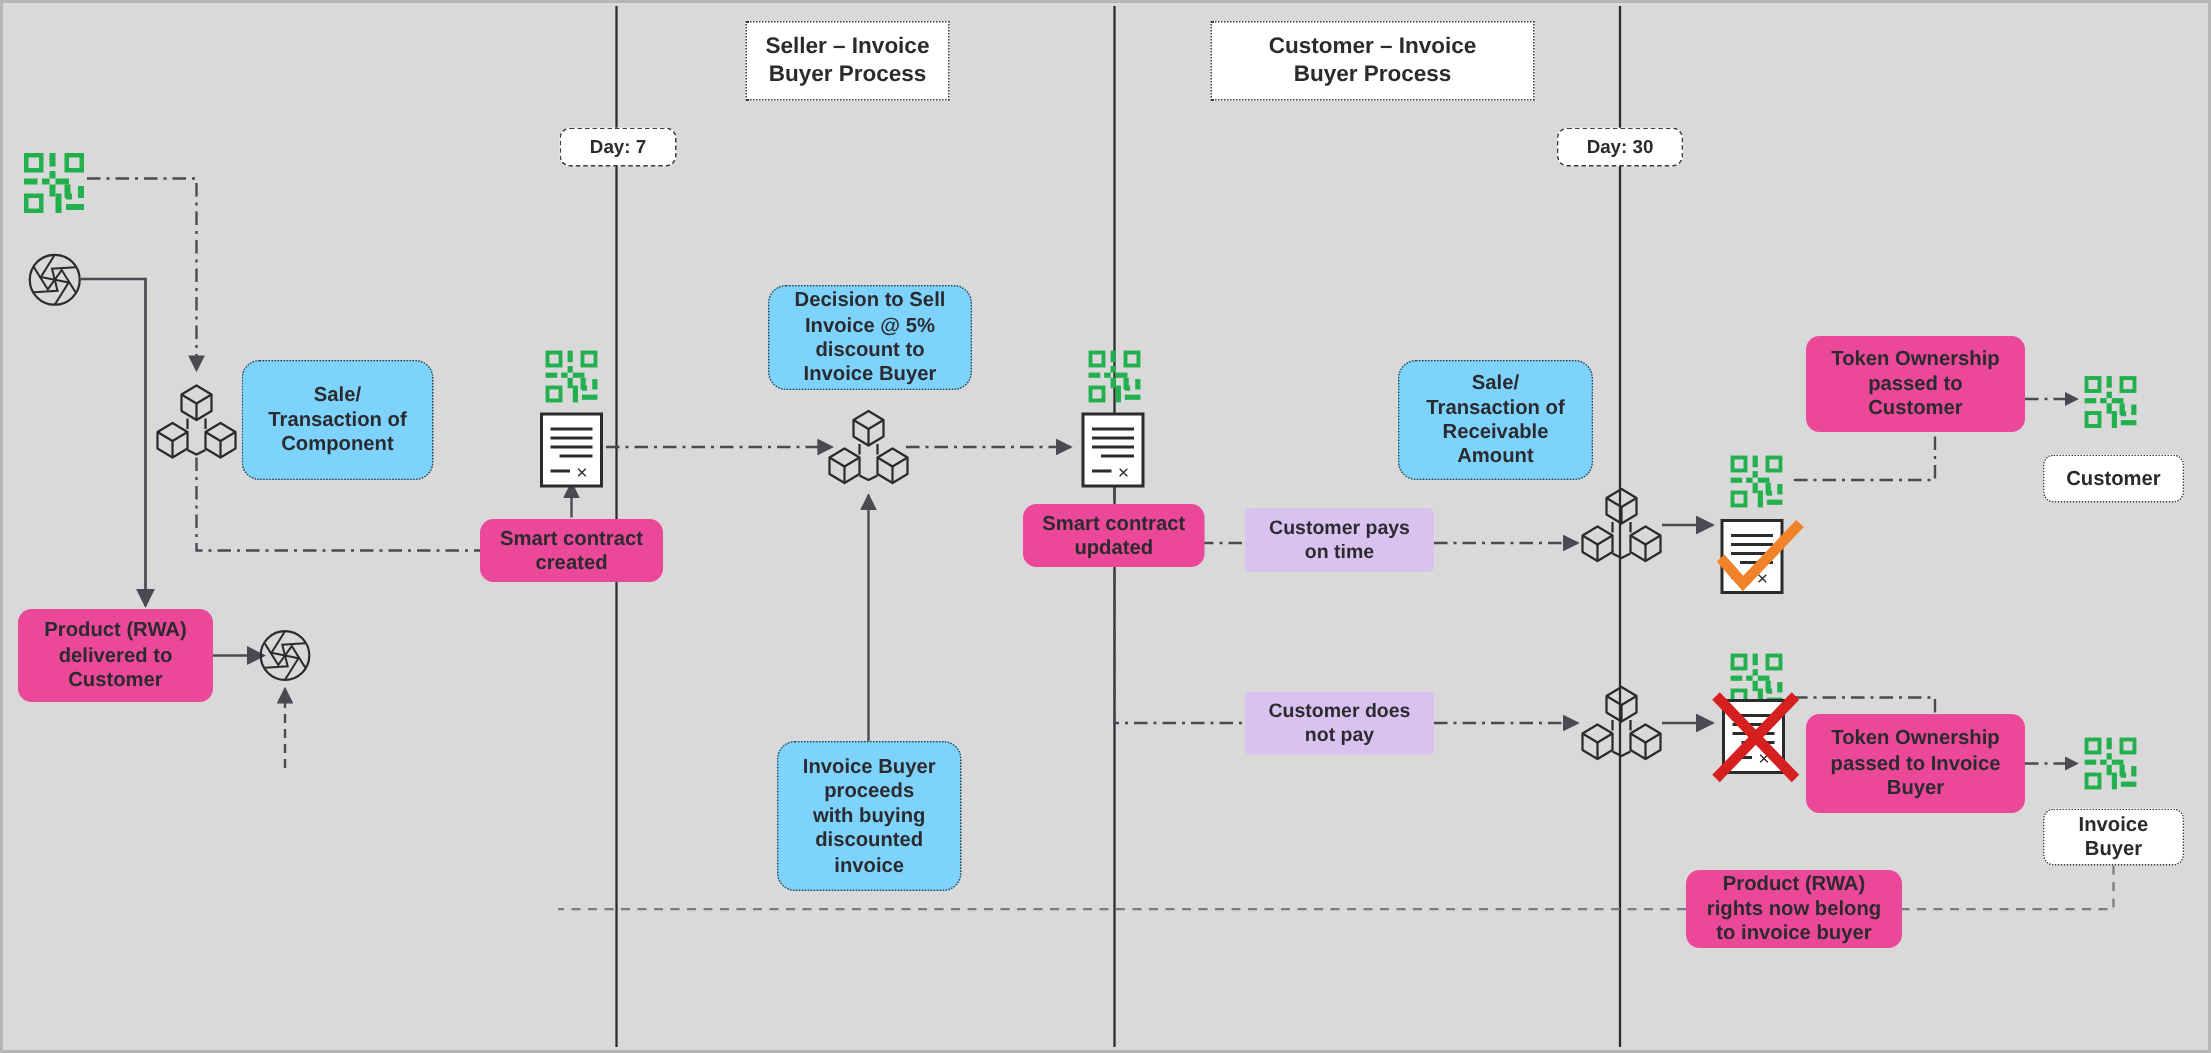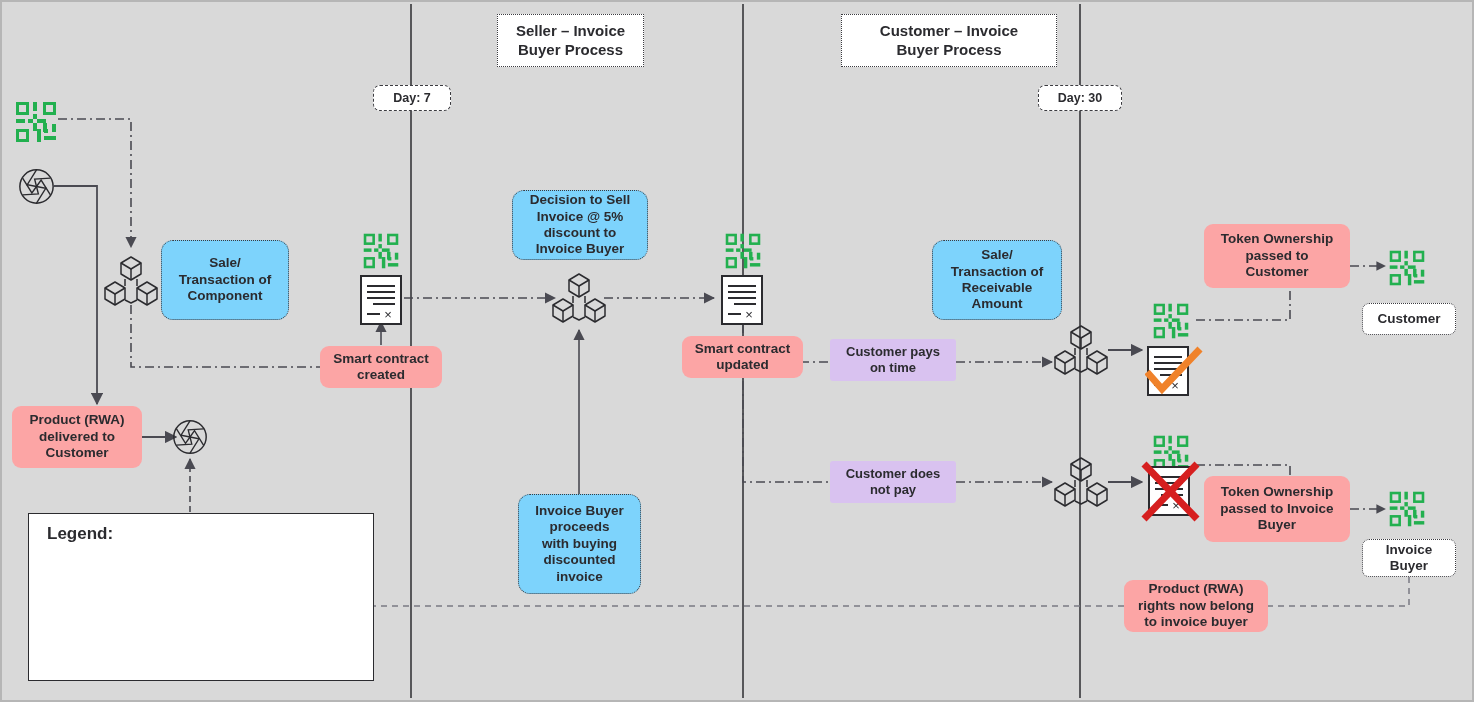--- a/index.html
+++ b/index.html
@@ -12,21 +12,21 @@
     position:relative;
   }
   #canvas{position:absolute;inset:0;width:1474px;height:702px;}
   .lay{position:absolute;left:0;top:0;width:1474px;height:702px;}
   svg.lay{pointer-events:none;}
 
   .node{position:absolute;box-sizing:border-box;display:flex;align-items:center;justify-content:center;text-align:center;}
 
   
   .callout{
-    background:#fca5a5;border-radius:9px;
+    background:#ec4899;border-radius:9px;
     font-weight:bold;font-size:13.5px;line-height:1.22;
     padding:4px 7px;
   }
   
   .callout-dotted{
     background:#7dd3fc;border-radius:12px;
     border:1.4px dotted #3b3b40;
     font-weight:bold;font-size:13.5px;line-height:1.22;
     padding:4px 7px;
   }
@@ -457,24 +457,24 @@
         <rect x="29" y="23" width="4" height="9"></rect>
           <rect x="23" y="29" width="4" height="13"></rect>
         <rect x="30" y="36" width="12" height="4"></rect>
           <rect x="38" y="24" width="4" height="8"></rect>
         <rect x="30" y="29" width="4" height="4"></rect>
       </g>
     </svg>
   </div>
 
 
-  <div class="node hdr" style="left:497px;top:14px;width:147px;height:53px;white-space:pre-line;">Seller – Invoice
+  <div class="node hdr" style="left:497px;top:14px;width:136px;height:53px;white-space:pre-line;">Seller – Invoice
 Buyer Process</div>
 
-  <div class="node hdr" style="left:807px;top:14px;width:216px;height:53px;white-space:pre-line;margin-left:34px;">Customer – Invoice
+  <div class="node hdr" style="left:807px;top:14px;width:216px;height:53px;white-space:pre-line;">Customer – Invoice
 Buyer Process</div>
 
   <div class="node daypill" style="left:373px;top:85px;width:78px;height:26px;">Day: 7</div>
 
   <div class="node daypill" style="left:1038px;top:85px;width:84px;height:26px;">Day: 30</div>
 
   <div class="node callout-dotted" style="left:161px;top:240px;width:128px;height:80px;white-space:pre-line;">Sale/
 Transaction of
 Component</div>
 
@@ -520,18 +520,14 @@
 
   <div class="node callout" style="left:1124px;top:580px;width:144px;height:52px;white-space:pre-line;">Product (RWA)
 rights now belong
 to invoice buyer</div>
 
   <div class="node actorpill" style="left:1362px;top:303px;width:94px;height:32px;white-space:pre-line;">Customer</div>
 
   <div class="node actorpill" style="left:1362px;top:539px;width:94px;height:38px;white-space:pre-line;">Invoice
 Buyer</div>
 
-  <div class="legendbox" style="position:absolute;left:28px;top:513px;width:344px;height:166px;">
-    <div class="legend-title">Legend:</div>
-
-  </div>
 
 </div>
 
 </body></html>

